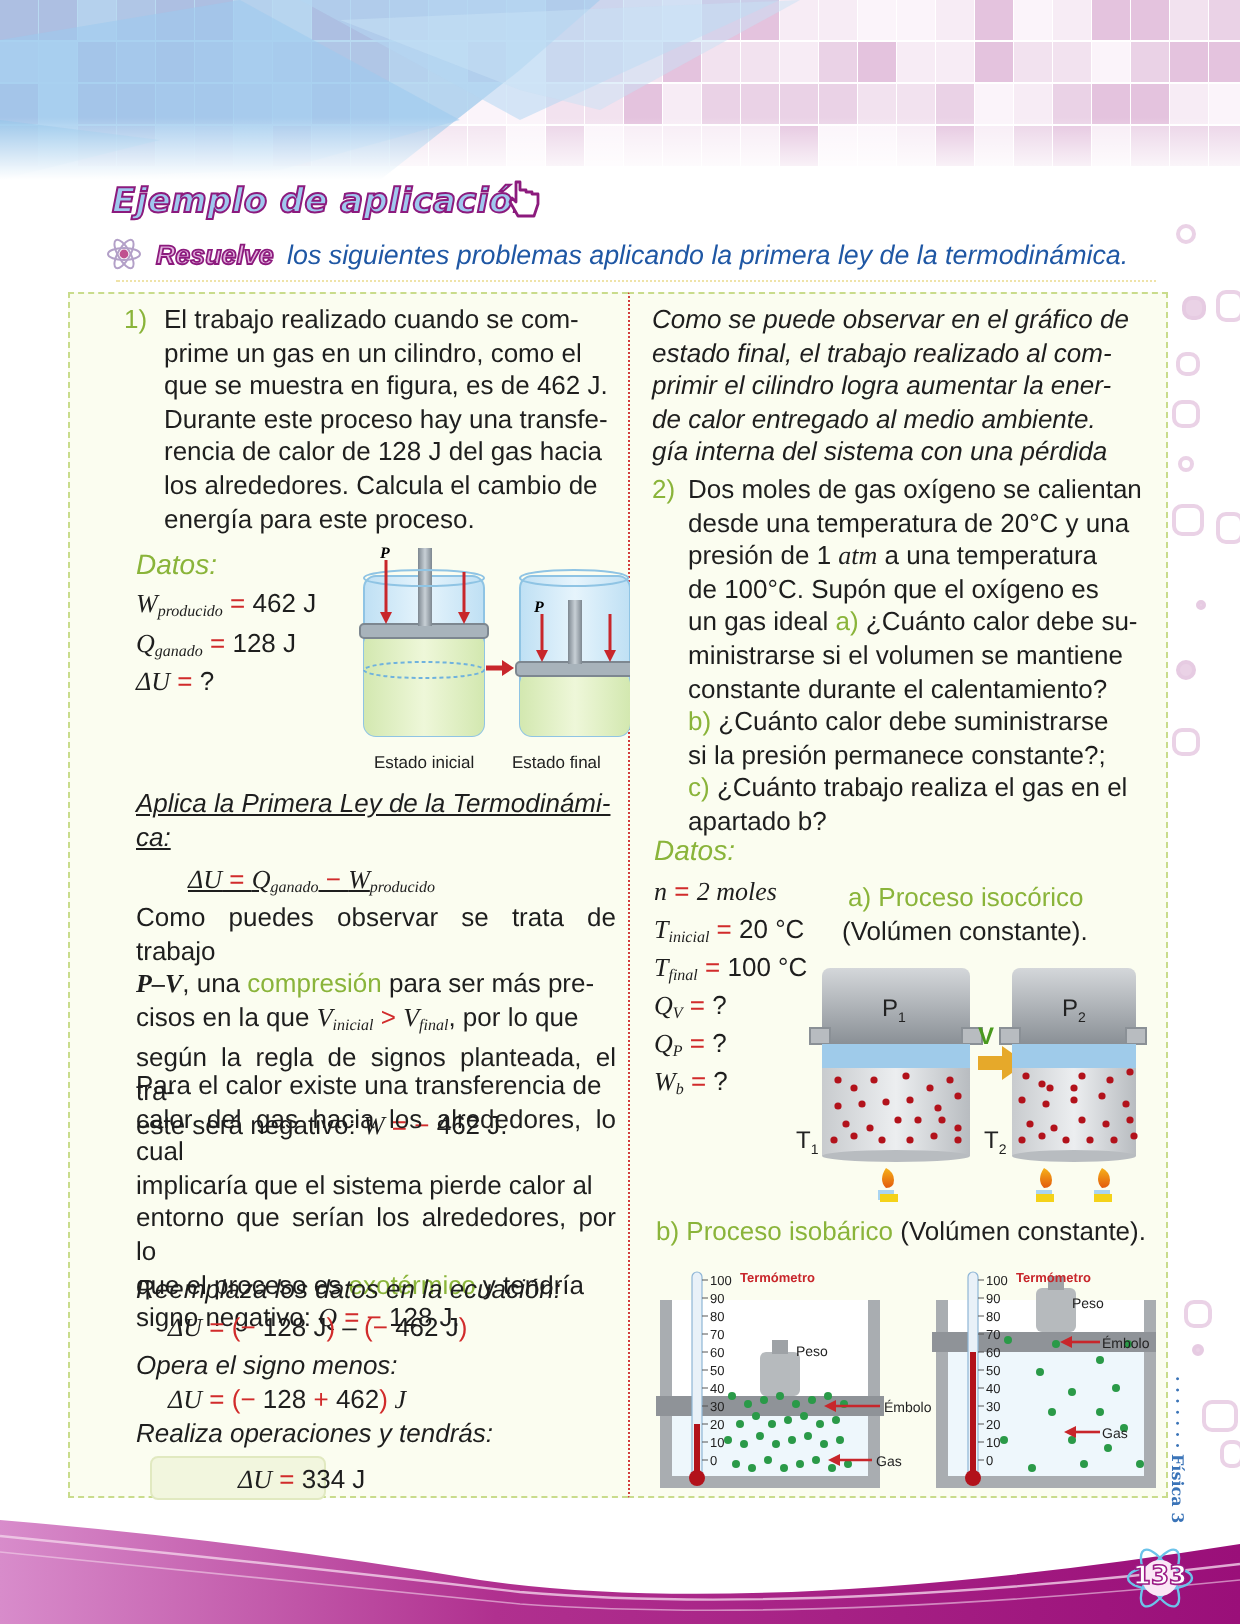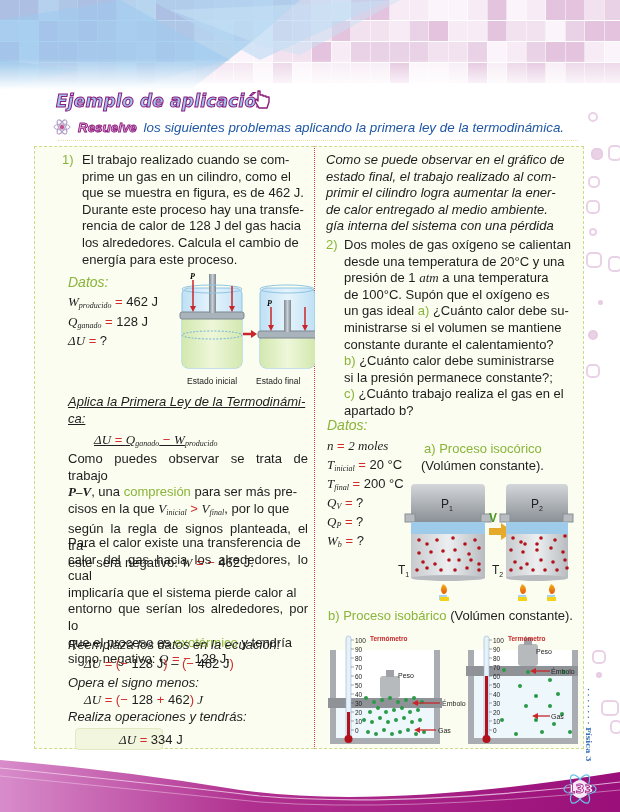--- a/index.html
+++ b/index.html
@@ -353,21 +353,21 @@
   <div>constante durante el calentamiento?</div>
   <div><span class="green">b)</span><span> ¿Cuánto calor debe suministrarse</span></div>
   <div>si la presión permanece constante?;</div>
   <div><span class="green">c)</span><span> ¿Cuánto trabajo realiza el gas en el</span></div>
   <div>apartado b?</div>
 </div>
 
 <div class="datos-h" style="left:327px;top:417px;">Datos:</div>
 <div class="dline" style="left:327px;top:438px;"><span class="serif">n</span><span class="red"> = </span><span class="serif">2 moles</span></div>
 <div class="dline" style="left:327px;top:457px;"><span class="serif">T</span><span class="sub">inicial</span><span class="red"> = </span><span>20 °C</span></div>
-<div class="dline" style="left:327px;top:476px;"><span class="serif">T</span><span class="sub">final</span><span class="red"> = </span><span>200 °C</span></div>
+<div class="dline" style="left:327px;top:476px;"><span class="serif">T</span><span class="sub">final</span><span class="red"> = </span><span>100 °C</span></div>
 <div class="dline" style="left:327px;top:495px;"><span class="serif">Q</span><span class="sub">V</span><span class="red"> = </span><span>?</span></div>
 <div class="dline" style="left:327px;top:514px;"><span class="serif">Q</span><span class="sub">P</span><span class="red"> = </span><span>?</span></div>
 <div class="dline" style="left:327px;top:533px;"><span class="serif">W</span><span class="sub">b</span><span class="red"> = </span><span>?</span></div>
 
 <div style="position:absolute;left:424px;top:441px;font-size:13px;" class="green">a) Proceso isocórico</div>
 <div style="position:absolute;left:421px;top:458px;font-size:13px;">(Volúmen constante).</div>
 
 <svg style="position:absolute;left:395px;top:478px;" width="180" height="122">
   <defs>
     <linearGradient id="lid" x1="0" x2="0" y1="0" y2="1">

